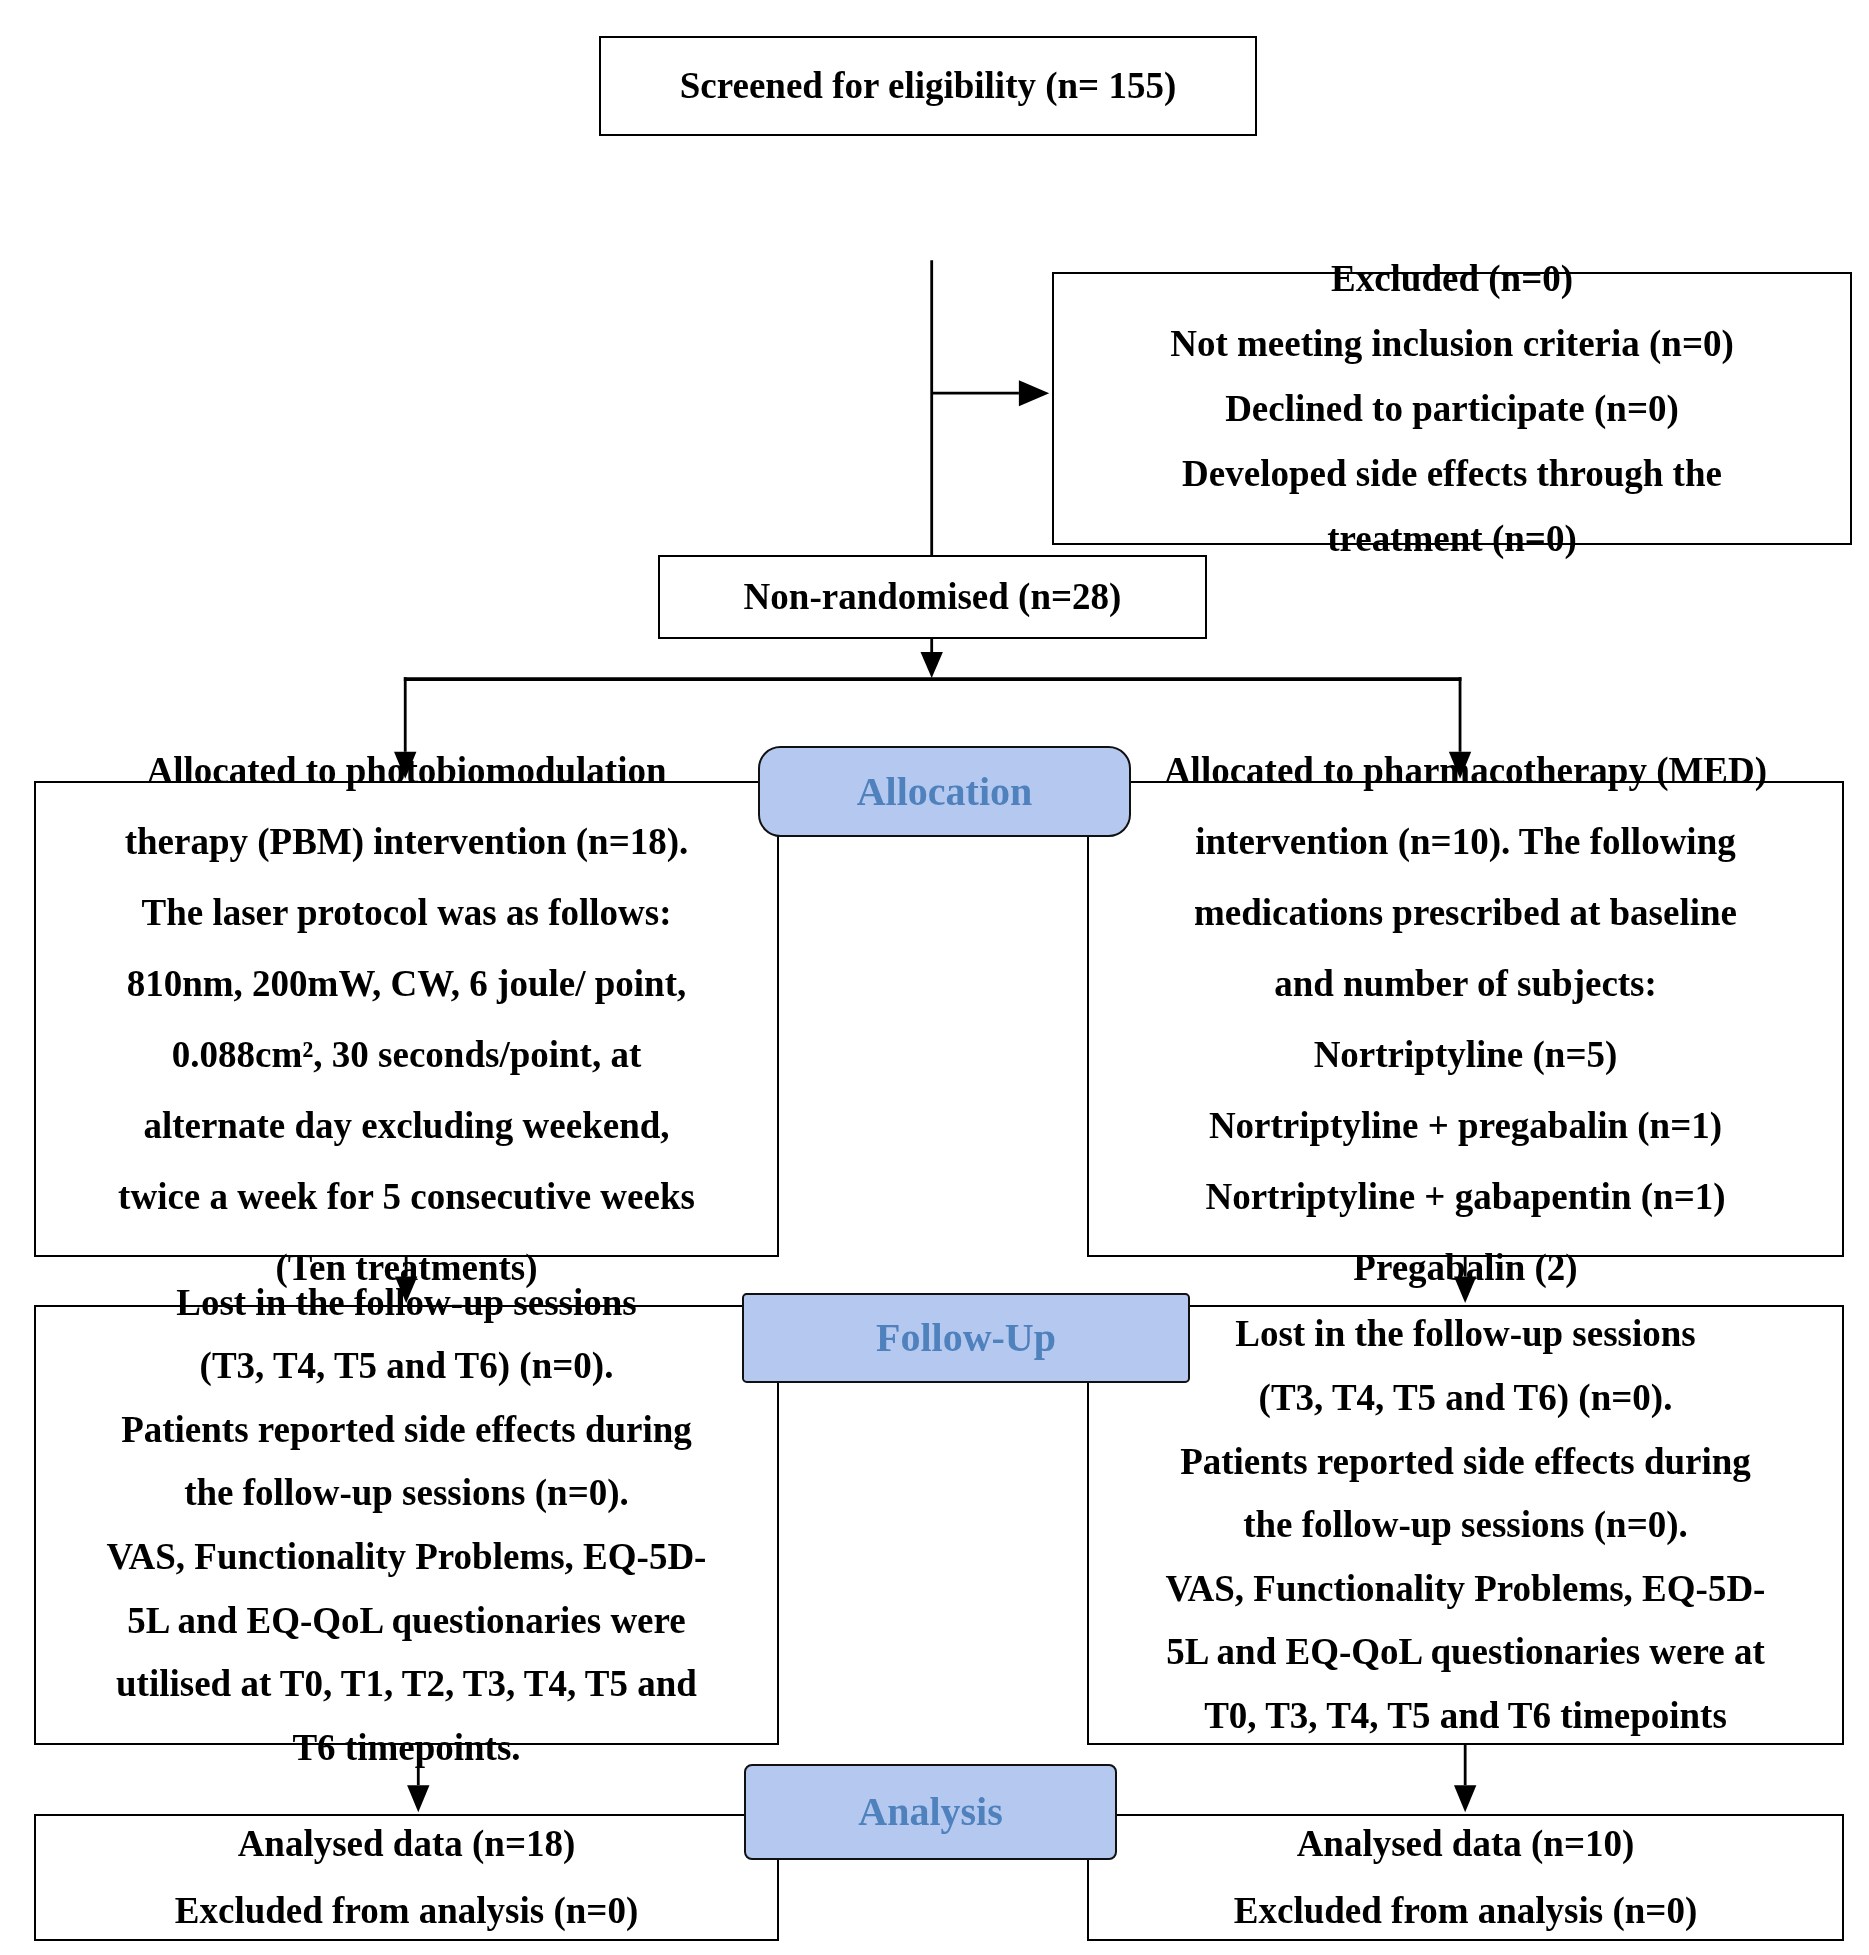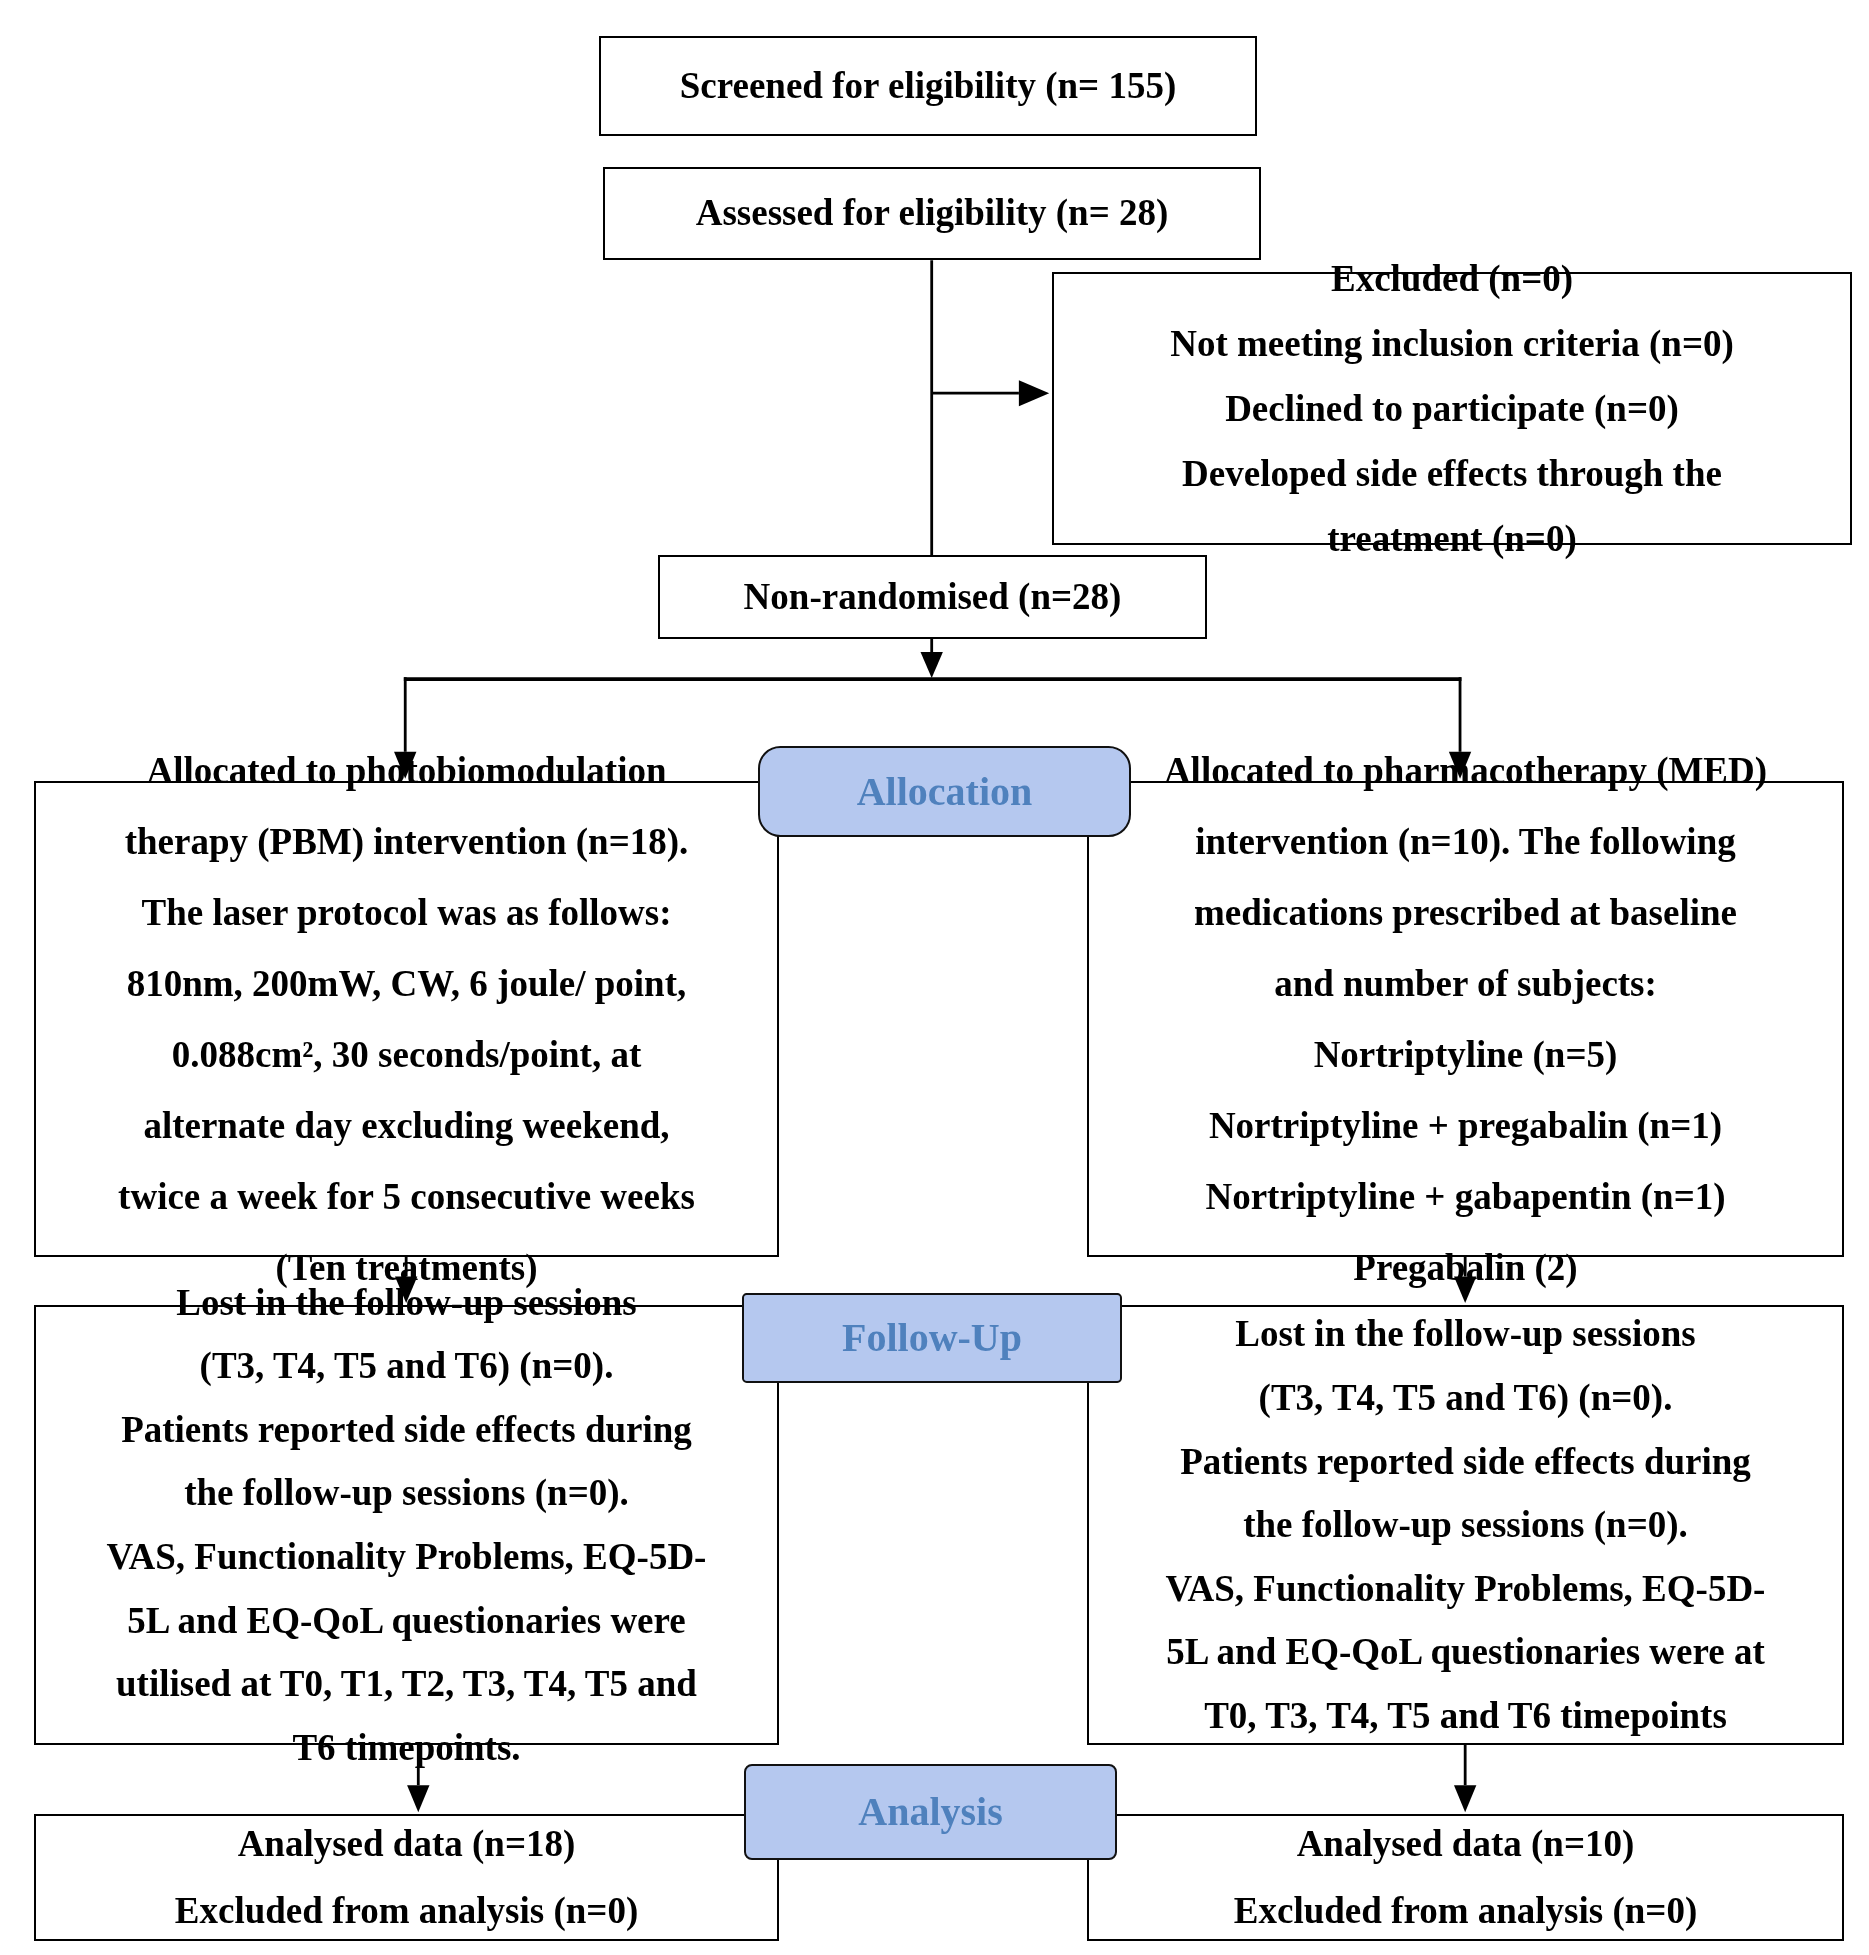--- a/index.html
+++ b/index.html
@@ -60,21 +60,21 @@
   .b-nonrandomised {left:658px; top:555px; width:549px; height:84px;}
   .b-pbm-alloc     {left:34px;   top:781px; width:745px; height:476px; line-height:1.92;}
   .b-med-alloc     {left:1087px; top:781px; width:757px; height:476px; line-height:1.92;}
   .b-pbm-follow    {left:34px;   top:1305px; width:745px; height:440px; line-height:1.72;}
   .b-med-follow    {left:1087px; top:1305px; width:757px; height:440px; line-height:1.72;}
   .b-pbm-analysis  {left:34px;   top:1814px; width:745px; height:127px; line-height:1.8;}
   .b-med-analysis  {left:1087px; top:1814px; width:757px; height:127px; line-height:1.8;}
 
   .s-enrollment {left:373px;  top:317px;  width:403px; height:86px;}
   .s-allocation {left:758px; top:746px; width:373px; height:91px;}
-  .s-followup   {left:742px; top:1293px; width:380px; height:90px; border-radius:4.7px;}
+  .s-followup   {left:742px; top:1293px; width:448px; height:90px; border-radius:4.7px;}
   .s-analysis   {left:744px; top:1764px; width:373px; height:96px;border-radius:8px;}
 </style>
 </head>
 <body>
 
 <div class="canvas">
 
   <svg class="connectors" viewBox="0 0 4008 4192" xmlns="http://www.w3.org/2000/svg">
 
     <line x1="1998" y1="558" x2="1998" y2="1190" stroke="#000" stroke-width="6"></line>
@@ -99,21 +99,20 @@
     <polygon points="3118,2737 3166,2737 3142,2794" fill="#000"></polygon>
 
     <line x1="897" y1="3741" x2="897" y2="3828" stroke="#000" stroke-width="6"></line>
     <polygon points="873,3828 921,3828 897,3886" fill="#000"></polygon>
     <line x1="3142" y1="3741" x2="3142" y2="3828" stroke="#000" stroke-width="6"></line>
     <polygon points="3118,3828 3166,3828 3142,3886" fill="#000"></polygon>
   </svg>
 
   <div class="box b-screened">Screened for eligibility (n= 155)</div>
 
-  <div class="box b-assessed">Assessed for eligibility (n= 28)</div>
 
 
   <div class="box b-excluded">Excluded (n=0)
 Not meeting inclusion criteria (n=0)
 Declined to participate (n=0)
 Developed side effects through the
 treatment (n=0)</div>
 
   <div class="box b-nonrandomised">Non-randomised (n=28)</div>
 

